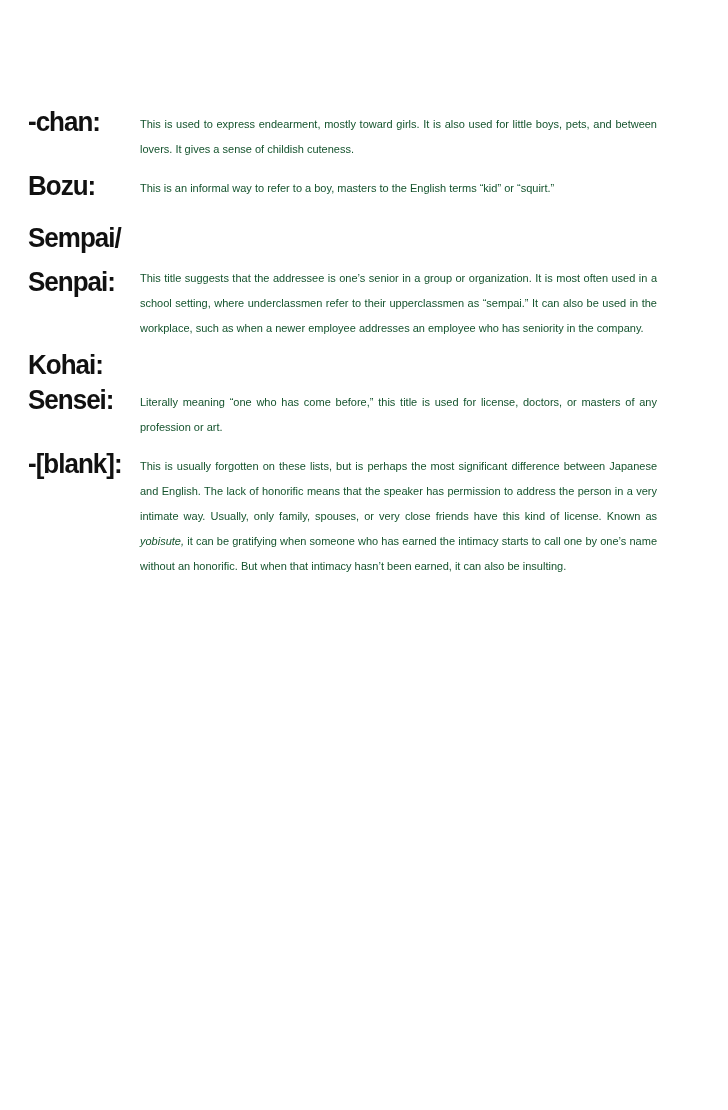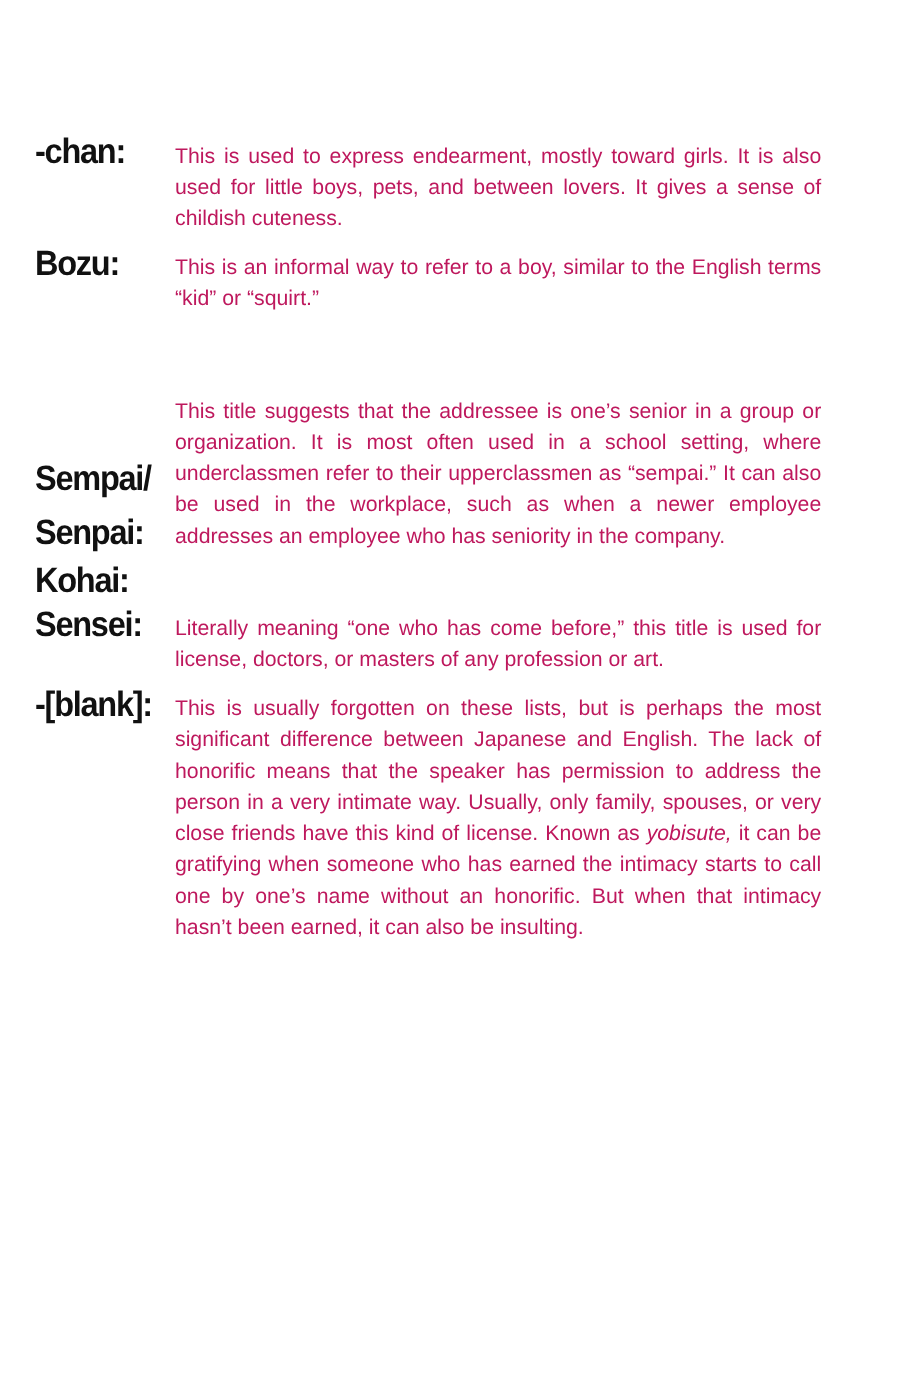--- a/index.html
+++ b/index.html
@@ -36,30 +36,29 @@
     transform-origin: top left;
   }
   .term .term-line {
     display: block;
   }
   .term-two-line .term-line {
     line-height: 40px;
   }
   .definition {
     flex: 1 1 auto;
-    font-size: 17px;
+    font-size: 11px;
     line-height: 25px;
     text-align: justify;
-    color: #be185d;
+    color: #14532d;
   }
   .definition em {
   }
   .entry-sempai {
     margin-top: 20px;
-    align-items: flex-end;
   }
   .entry-sempai .definition {
     margin-top: 45px;
   }
   .entry-blank {
     margin-top: 8px;
   }
 </style>
 </head>
 <body>
@@ -70,21 +69,21 @@
     <div class="term">
       <span class="term-line">-chan:</span>
     </div>
     <div class="definition"><span>This is used to express endearment, mostly toward girls. It is also used for little boys, pets, and between lovers. It gives a sense of childish cuteness.</span></div>
   </div>
 
   <div class="entry">
     <div class="term">
       <span class="term-line">Bozu:</span>
     </div>
-    <div class="definition"><span>This is an informal way to refer to a boy, similar to the English terms “kid” or “squirt.”</span></div>
+    <div class="definition"><span>This is an informal way to refer to a boy, masters to the English terms “kid” or “squirt.”</span></div>
   </div>
 
   <div class="entry entry-sempai">
     <div class="term term-two-line">
       <span class="term-line">Sempai/</span>
       <span class="term-line">Senpai:</span>
     </div>
     <div class="definition"><span>This title suggests that the addressee is one’s senior in a group or organization. It is most often used in a school setting, where underclassmen refer to their upperclassmen as “sempai.” It can also be used in the workplace, such as when a newer employee addresses an employee who has seniority in the company.</span></div>
   </div>
 

